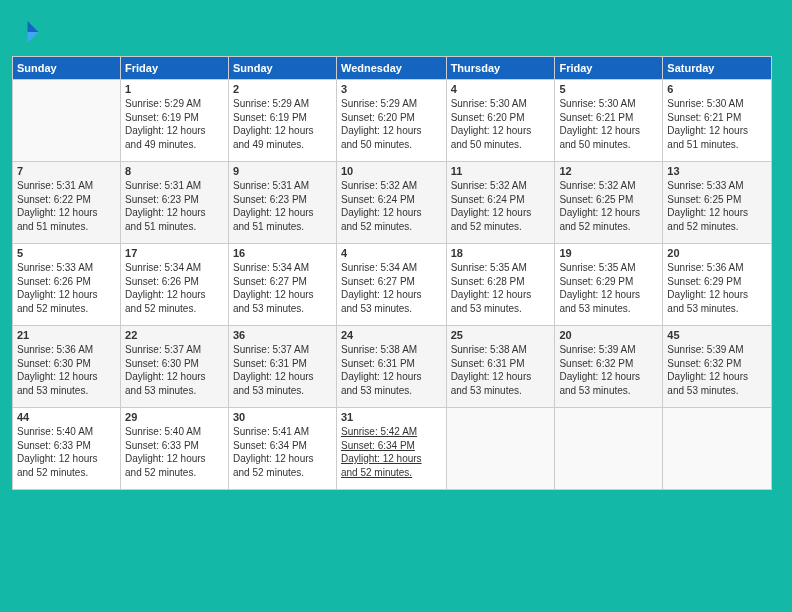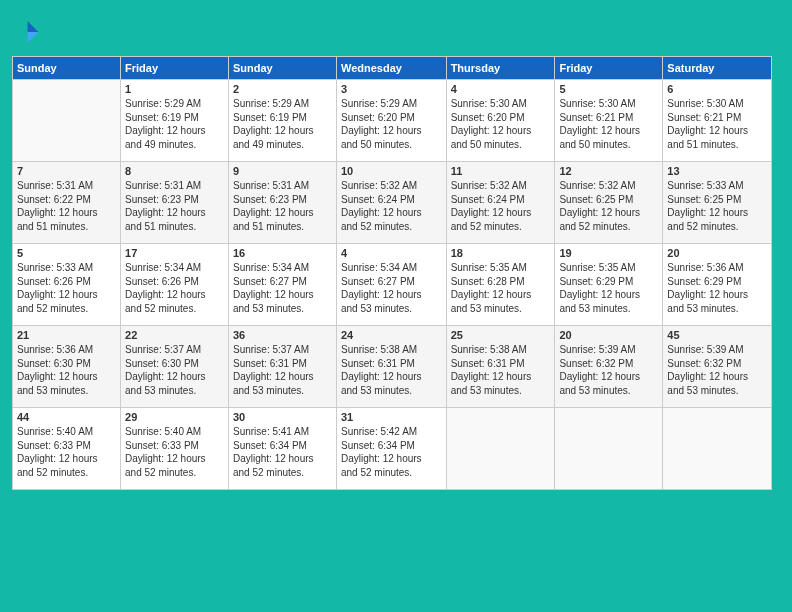--- a/index.html
+++ b/index.html
@@ -341,21 +341,21 @@
           </td>
           <td>
             <span class="day-number">30</span>
             <div class="day-info" style="white-space: pre-line;">Sunrise: 5:41 AM
 Sunset: 6:34 PM
 Daylight: 12 hours
 and 52 minutes.</div>
           </td>
           <td>
             <span class="day-number">31</span>
-            <div class="day-info" style="white-space: pre-line;">Sunrise: 5:42 AM
+            <div class="day-info" style="white-space: pre-line; text-decoration: underline;">Sunrise: 5:42 AM
 Sunset: 6:34 PM
 Daylight: 12 hours
 and 52 minutes.</div>
           </td>
           <td class="empty"></td>
           <td class="empty"></td>
           <td class="empty"></td>
         </tr>
       </tbody>
   </table>

